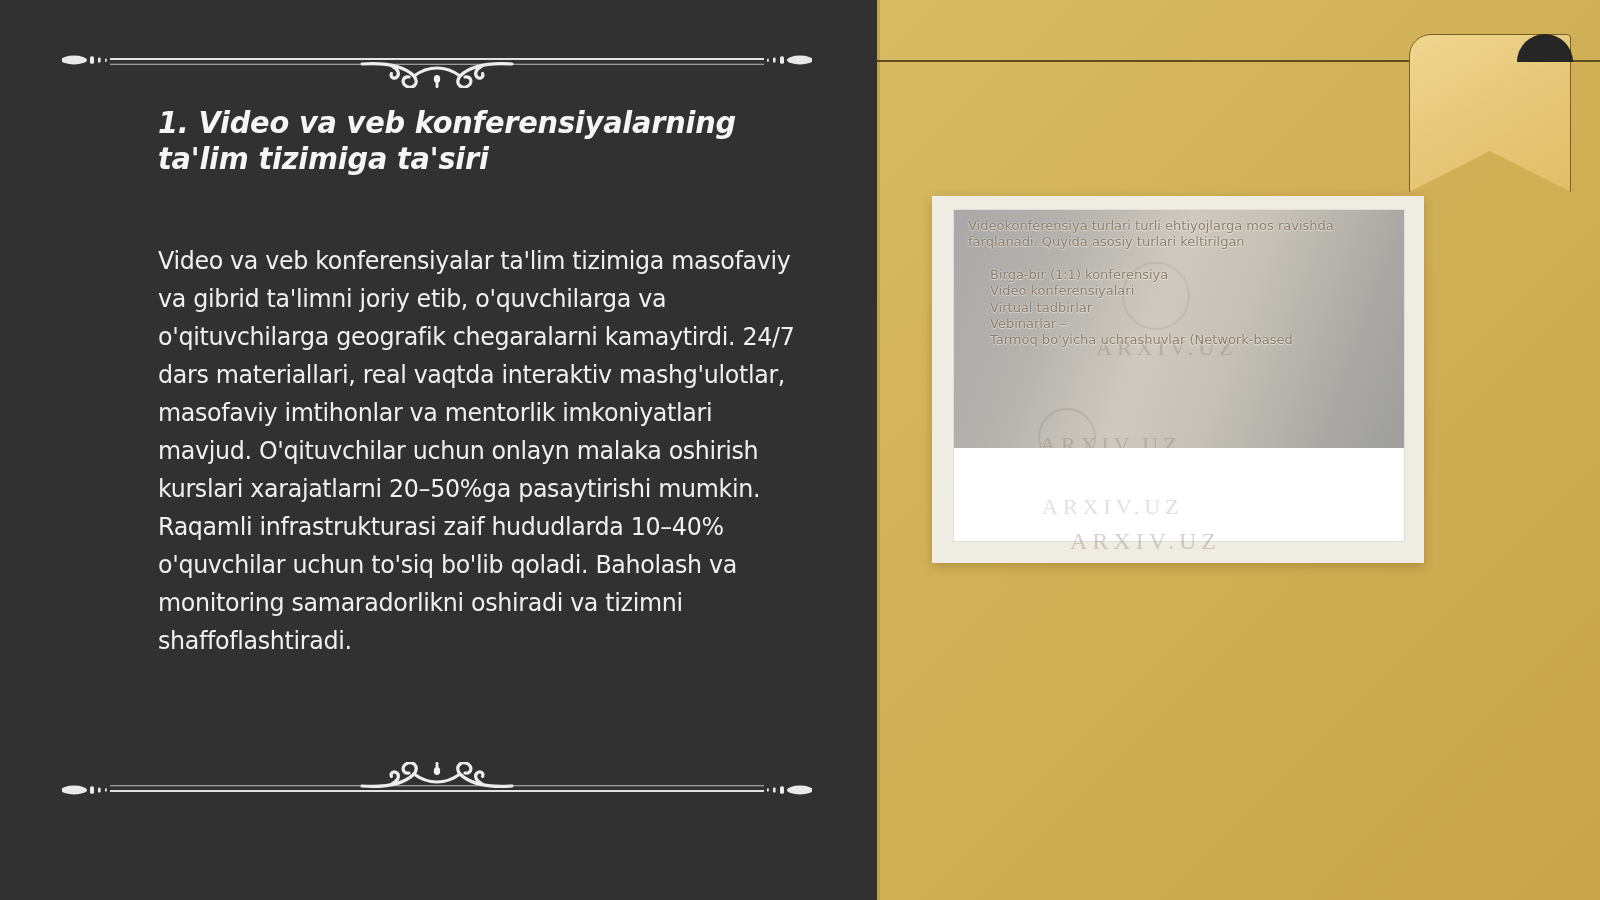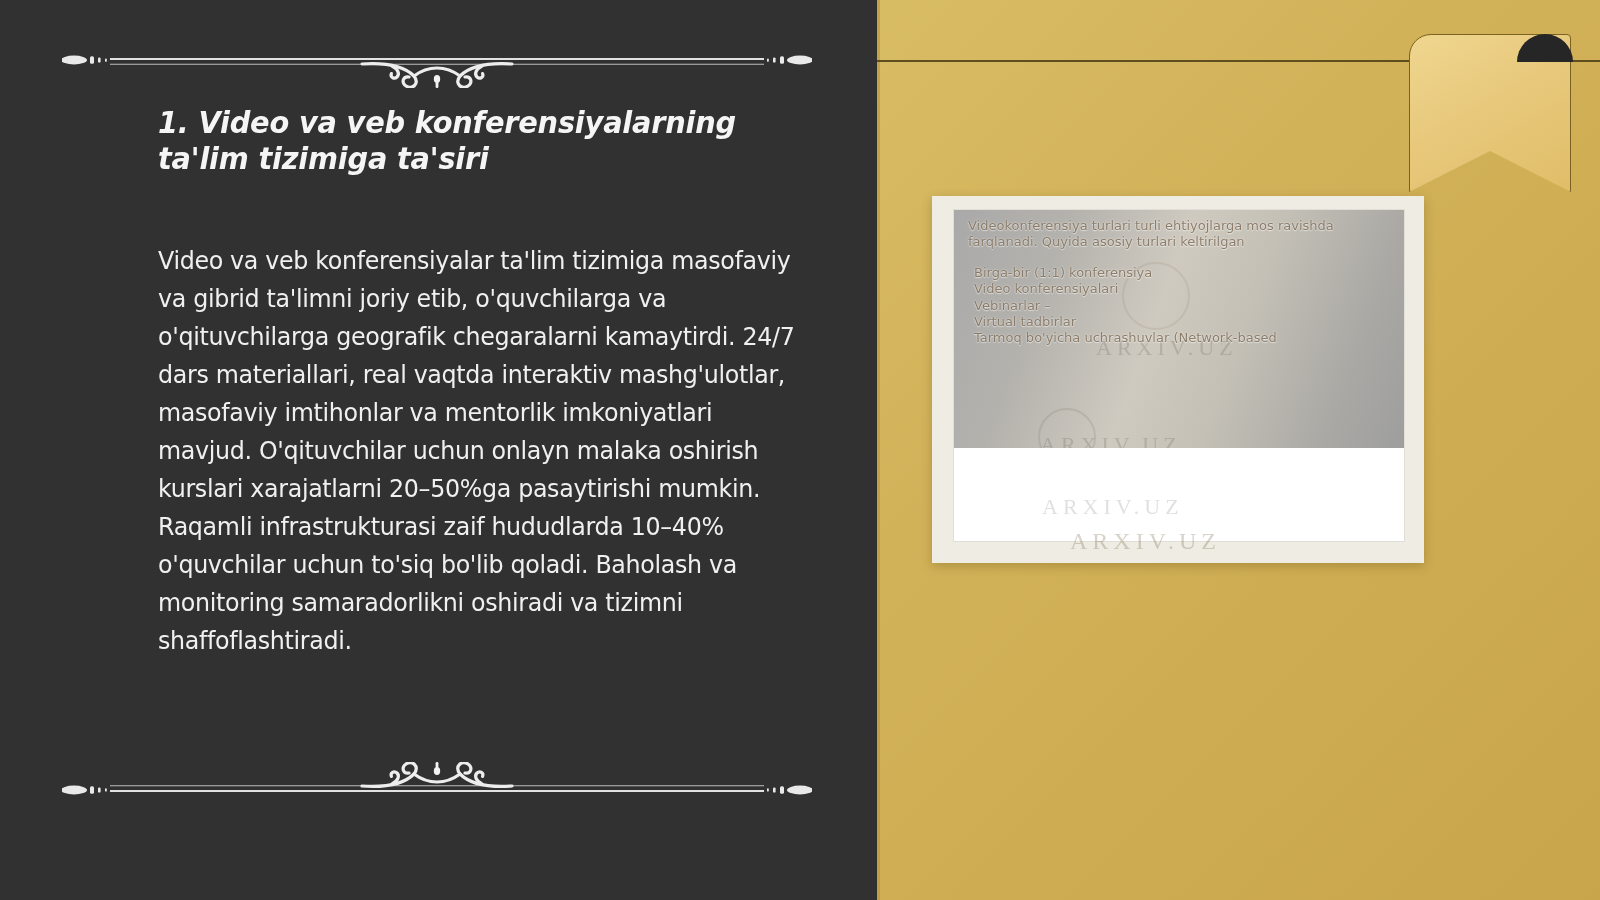--- a/index.html
+++ b/index.html
@@ -63,21 +63,21 @@
     position:absolute;left:14px;top:8px;right:6px;
     color:#8a7a66;
     font-family:"DejaVu Sans", sans-serif;
     font-size:13px;
     line-height:16.4px;
     text-shadow:0 0 2px rgba(255,255,255,.75),0 1px 1px rgba(255,255,255,.5);
     filter:blur(.45px);
     opacity:.95;
   }
   .shot-intro{margin:0 0 14px 0;}
-  .shot-list{margin:0;padding:0;list-style:none;}
+  .shot-list{margin:16px;padding:0;list-style:none;}
   .shot-list li{margin:0;padding:0 0 0 6px;}
 
   .wm{
     position:absolute;
     color:rgba(120,115,105,.30);
     font-family:"Liberation Serif", serif;
     letter-spacing:5px;
     pointer-events:none;
     white-space:nowrap;
   }
@@ -143,22 +143,22 @@
         <div class="wm-ring wm-ring-1"></div>
 
         <div class="wm wm-1">ARXIV.UZ</div>
         <div class="wm wm-2">ARXIV.UZ</div>
 
         <div class="shot-text">
           <p class="shot-intro">Videokonferensiya turlari turli ehtiyojlarga mos ravishda farqlanadi. Quyida asosiy turlari keltirilgan</p>
           <ul class="shot-list">
             <li>Birga-bir (1:1) konferensiya</li>
             <li>Video konferensiyalari</li>
+            <li>Virtual tadbirlar</li>
             <li> Vebinarlar –</li>
-            <li>Virtual tadbirlar</li>
             <li>Tarmoq bo'yicha uchrashuvlar (Network-based</li>
           </ul>
         </div>
       </div>
 
       <div class="wm wm-3">ARXIV.UZ</div>
     </div>
   </div>
 
   <div class="card-wm">ARXIV.UZ</div>

